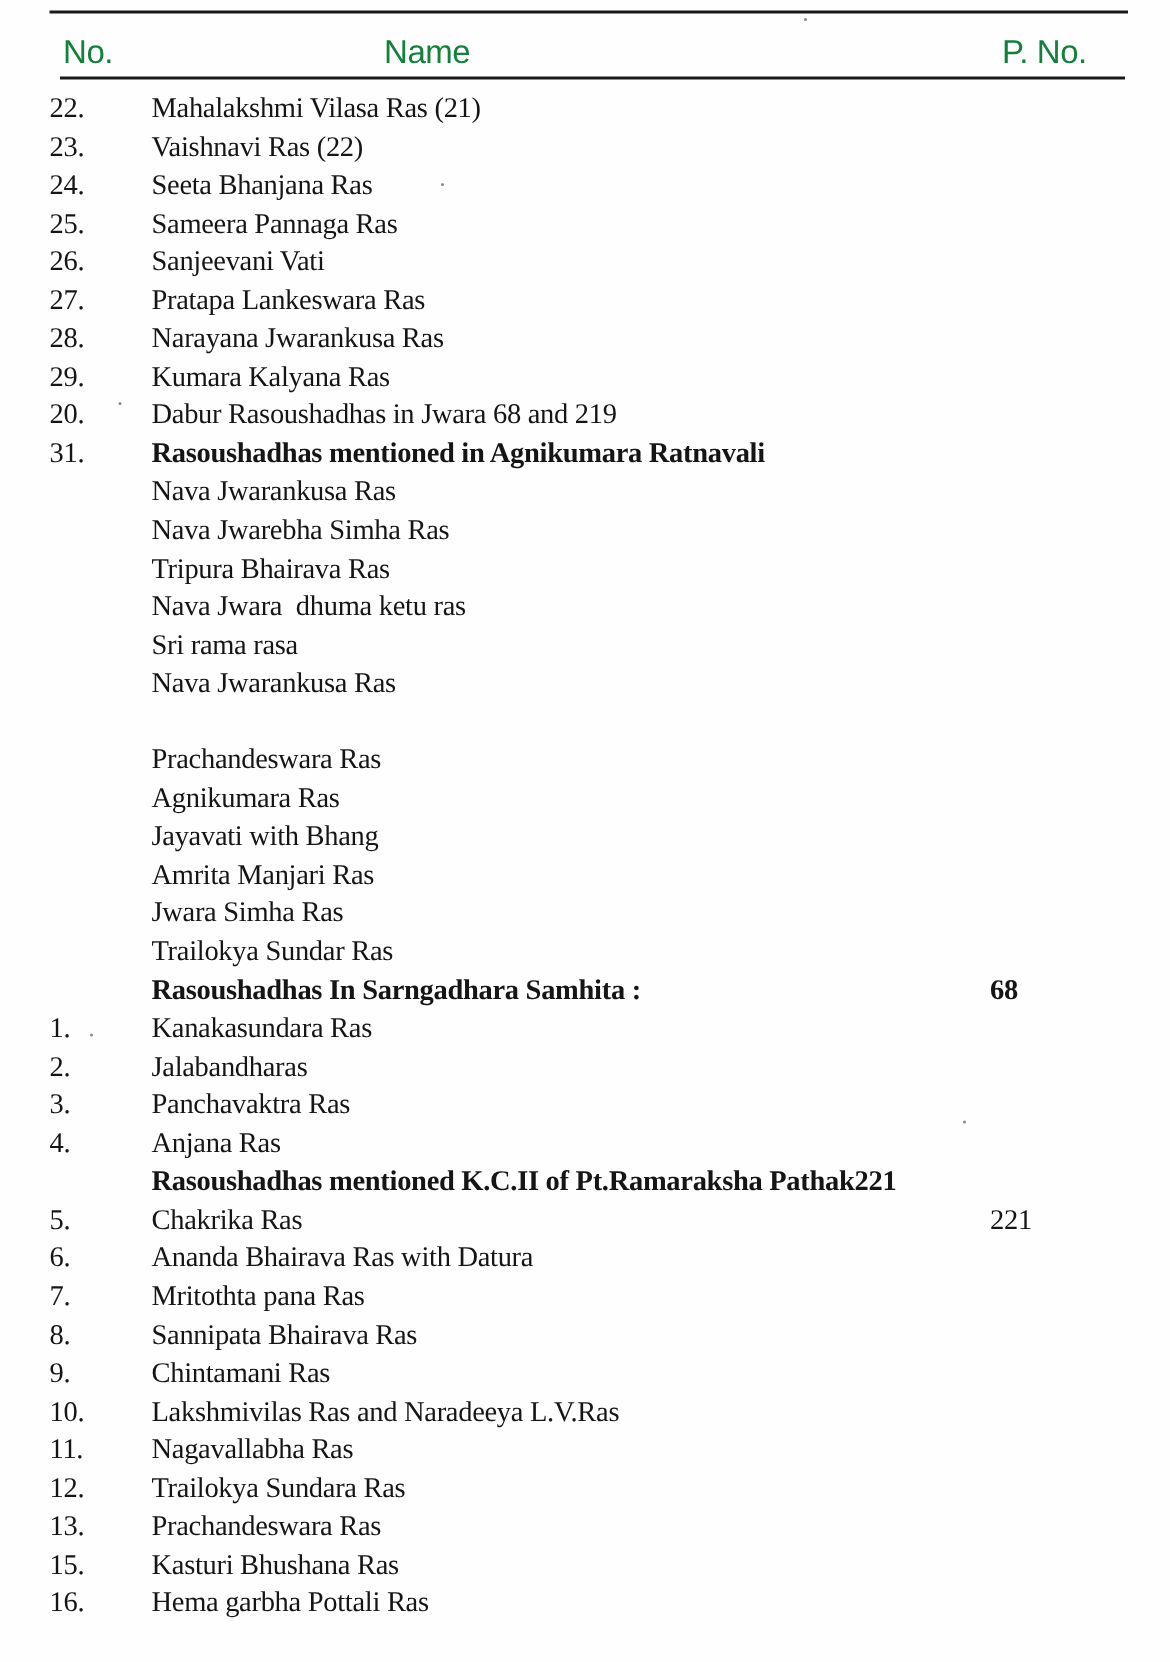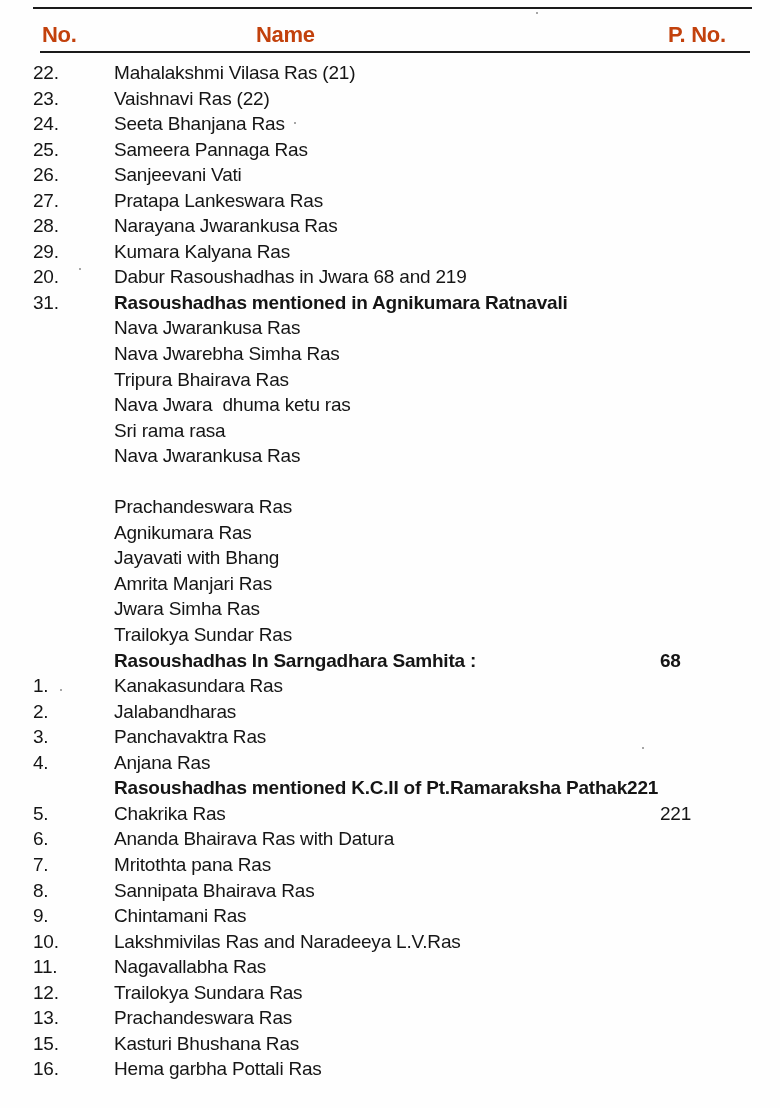--- a/index.html
+++ b/index.html
@@ -31,52 +31,51 @@
       width: 710px;
       height: 2px;
       background: #1a1a1a;
     }
     .hdr {
       position: absolute;
       top: 22px;
       font-size: 22px;
       line-height: 26px;
       letter-spacing: -0.3px;
-      color: #c2410c;
-      font-weight: bold;
+      color: #15803d;
     }
     .hdr-no { left: 42px; }
     .hdr-name { left: 256px; }
     .hdr-pno { left: 668px; }
 
     .rows {
       position: absolute;
       left: 0;
       top: 60px;
       width: 724px;
+      font-family: Liberation Serif, serif;
     }
     .row {
       position: relative;
       height: 25.55px;
       font-size: 19px;
       line-height: 25px;
       letter-spacing: -0.2px;
       white-space: pre;
       color: #151515;
     }
     .row .num {
       position: absolute;
       left: 33px;
       top: 0;
     }
     .row .name {
       position: absolute;
       left: 101px;
       top: 0;
-      margin-left: 13px;
     }
     .row .page {
       position: absolute;
       left: 660px;
       top: 0;
     }
     .row.bold .name, .row.bold .page { font-weight: bold; }
     .row.blank { height: 25.55px; }
     .speck {
       position: absolute;

